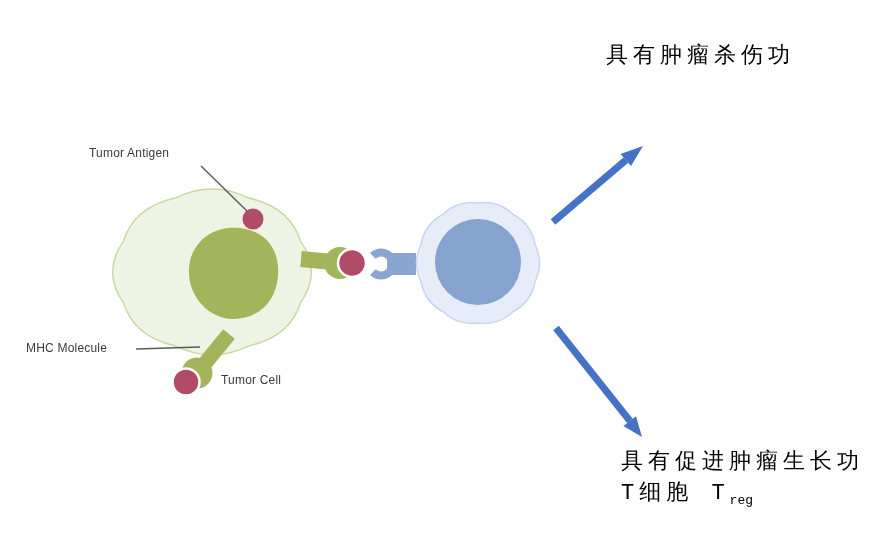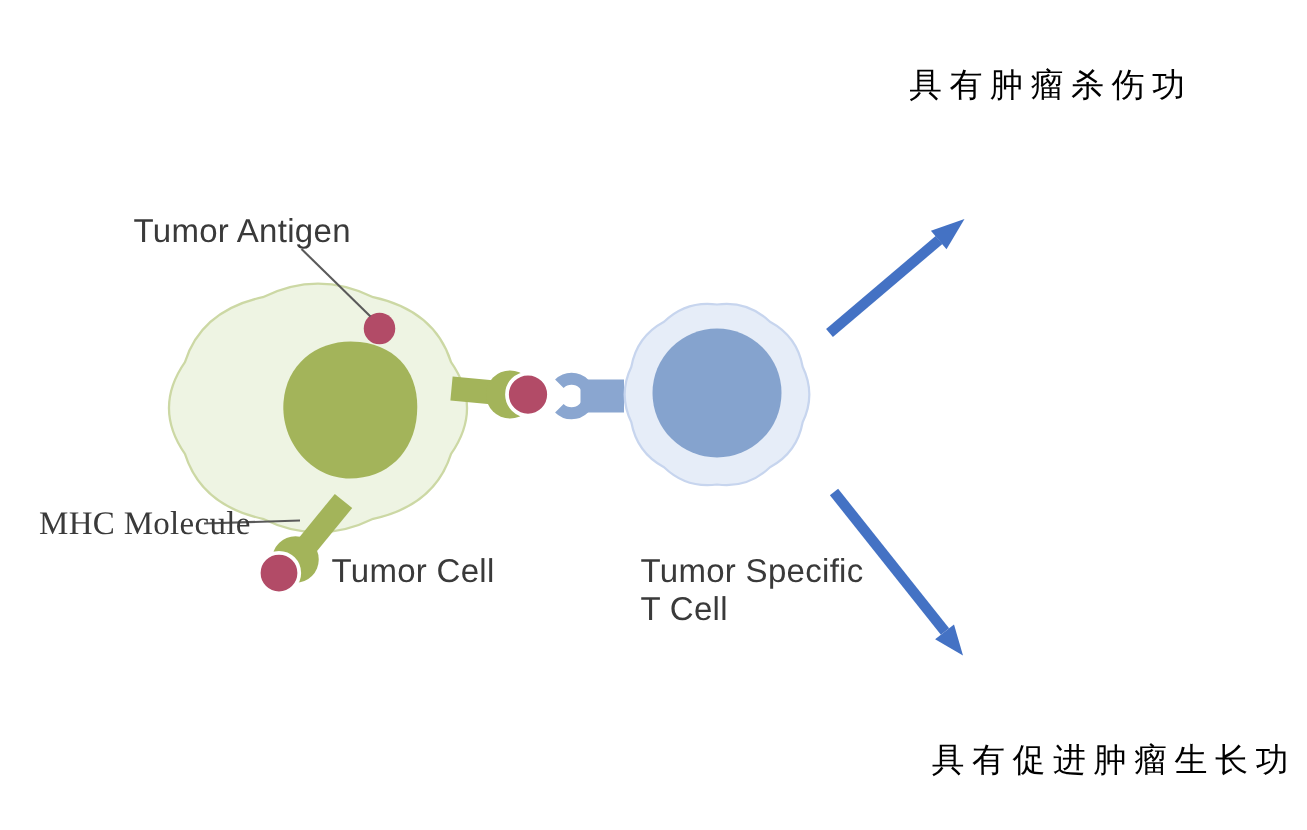--- a/index.html
+++ b/index.html
@@ -22,29 +22,29 @@
   .steel-fill{fill:var(--steel_blue);}
   .receptor{stroke:var(--receptor_blue);fill:none;}
   .receptor-fill{fill:var(--receptor_blue);}
   .arrow{stroke:var(--arrow_blue);fill:none;stroke-width:7;}
   .arrow-head{fill:var(--arrow_blue);stroke:none;}
   .leader{stroke:var(--leader_line);stroke-width:1.4;fill:none;}
 
   .en-label{
     position:absolute;
     color:var(--label_text);
-    font-size:22px;
+    font-size:12px;
     letter-spacing:0.2px;
     white-space:nowrap;
     line-height:25px;
   }
   .cn-block{
     position:absolute;
     color:var(--outcome_text);
-    font-family:Liberation Serif, serif;
+    font-family:Liberation Mono, monospace;
     font-size:22px;
     letter-spacing:5px;
     line-height:31px;
     white-space:nowrap;
   }
   .cn-block sub{
     font-size:13px;
     letter-spacing:0;
     line-height:0;
   }
@@ -102,30 +102,27 @@
     <line class="leader" x1="136" y1="349" x2="200" y2="347" stroke-width="1.6"></line>
 
     <line class="arrow" x1="553" y1="222" x2="626" y2="160"></line>
     <polygon class="arrow-head" points="643,146 631,166.1 620.6,153.9"></polygon>
     <line class="arrow" x1="556" y1="328" x2="630" y2="421"></line>
     <polygon class="arrow-head" points="642,437 623.4,426.1 636,416.3"></polygon>
   </svg>
 
   <div class="en-label" style="left:89px;top:141px;">Tumor Antigen</div>
 
-  <div class="en-label" style="left:26px;top:336px;font-family:Liberation Serif, serif;">MHC Molecule</div>
+  <div class="en-label" style="left:26px;top:336px;">MHC Molecule</div>
 
   <div class="en-label" style="left:221px;top:368px;text-align:center;">Tumor Cell</div>
 
-  <div class="en-label" style="left:427px;top:368px;">
-    <div>Tumor Specific</div>
-    <div>T Cell</div>
-  </div>
 
   <div class="cn-block" style="left:606px;top:41px;">
     <div>具有肿瘤杀伤功</div>
   </div>
 
-  <div class="cn-block" style="left:621px;top:447px;margin-top:44px;">
+  <div class="cn-block" style="left:621px;top:447px;">
     <div>具有促进肿瘤生长功</div>
+    <div><span>T细胞 T</span><sub>reg</sub></div>
   </div>
 
 </div>
 
 </body></html>

